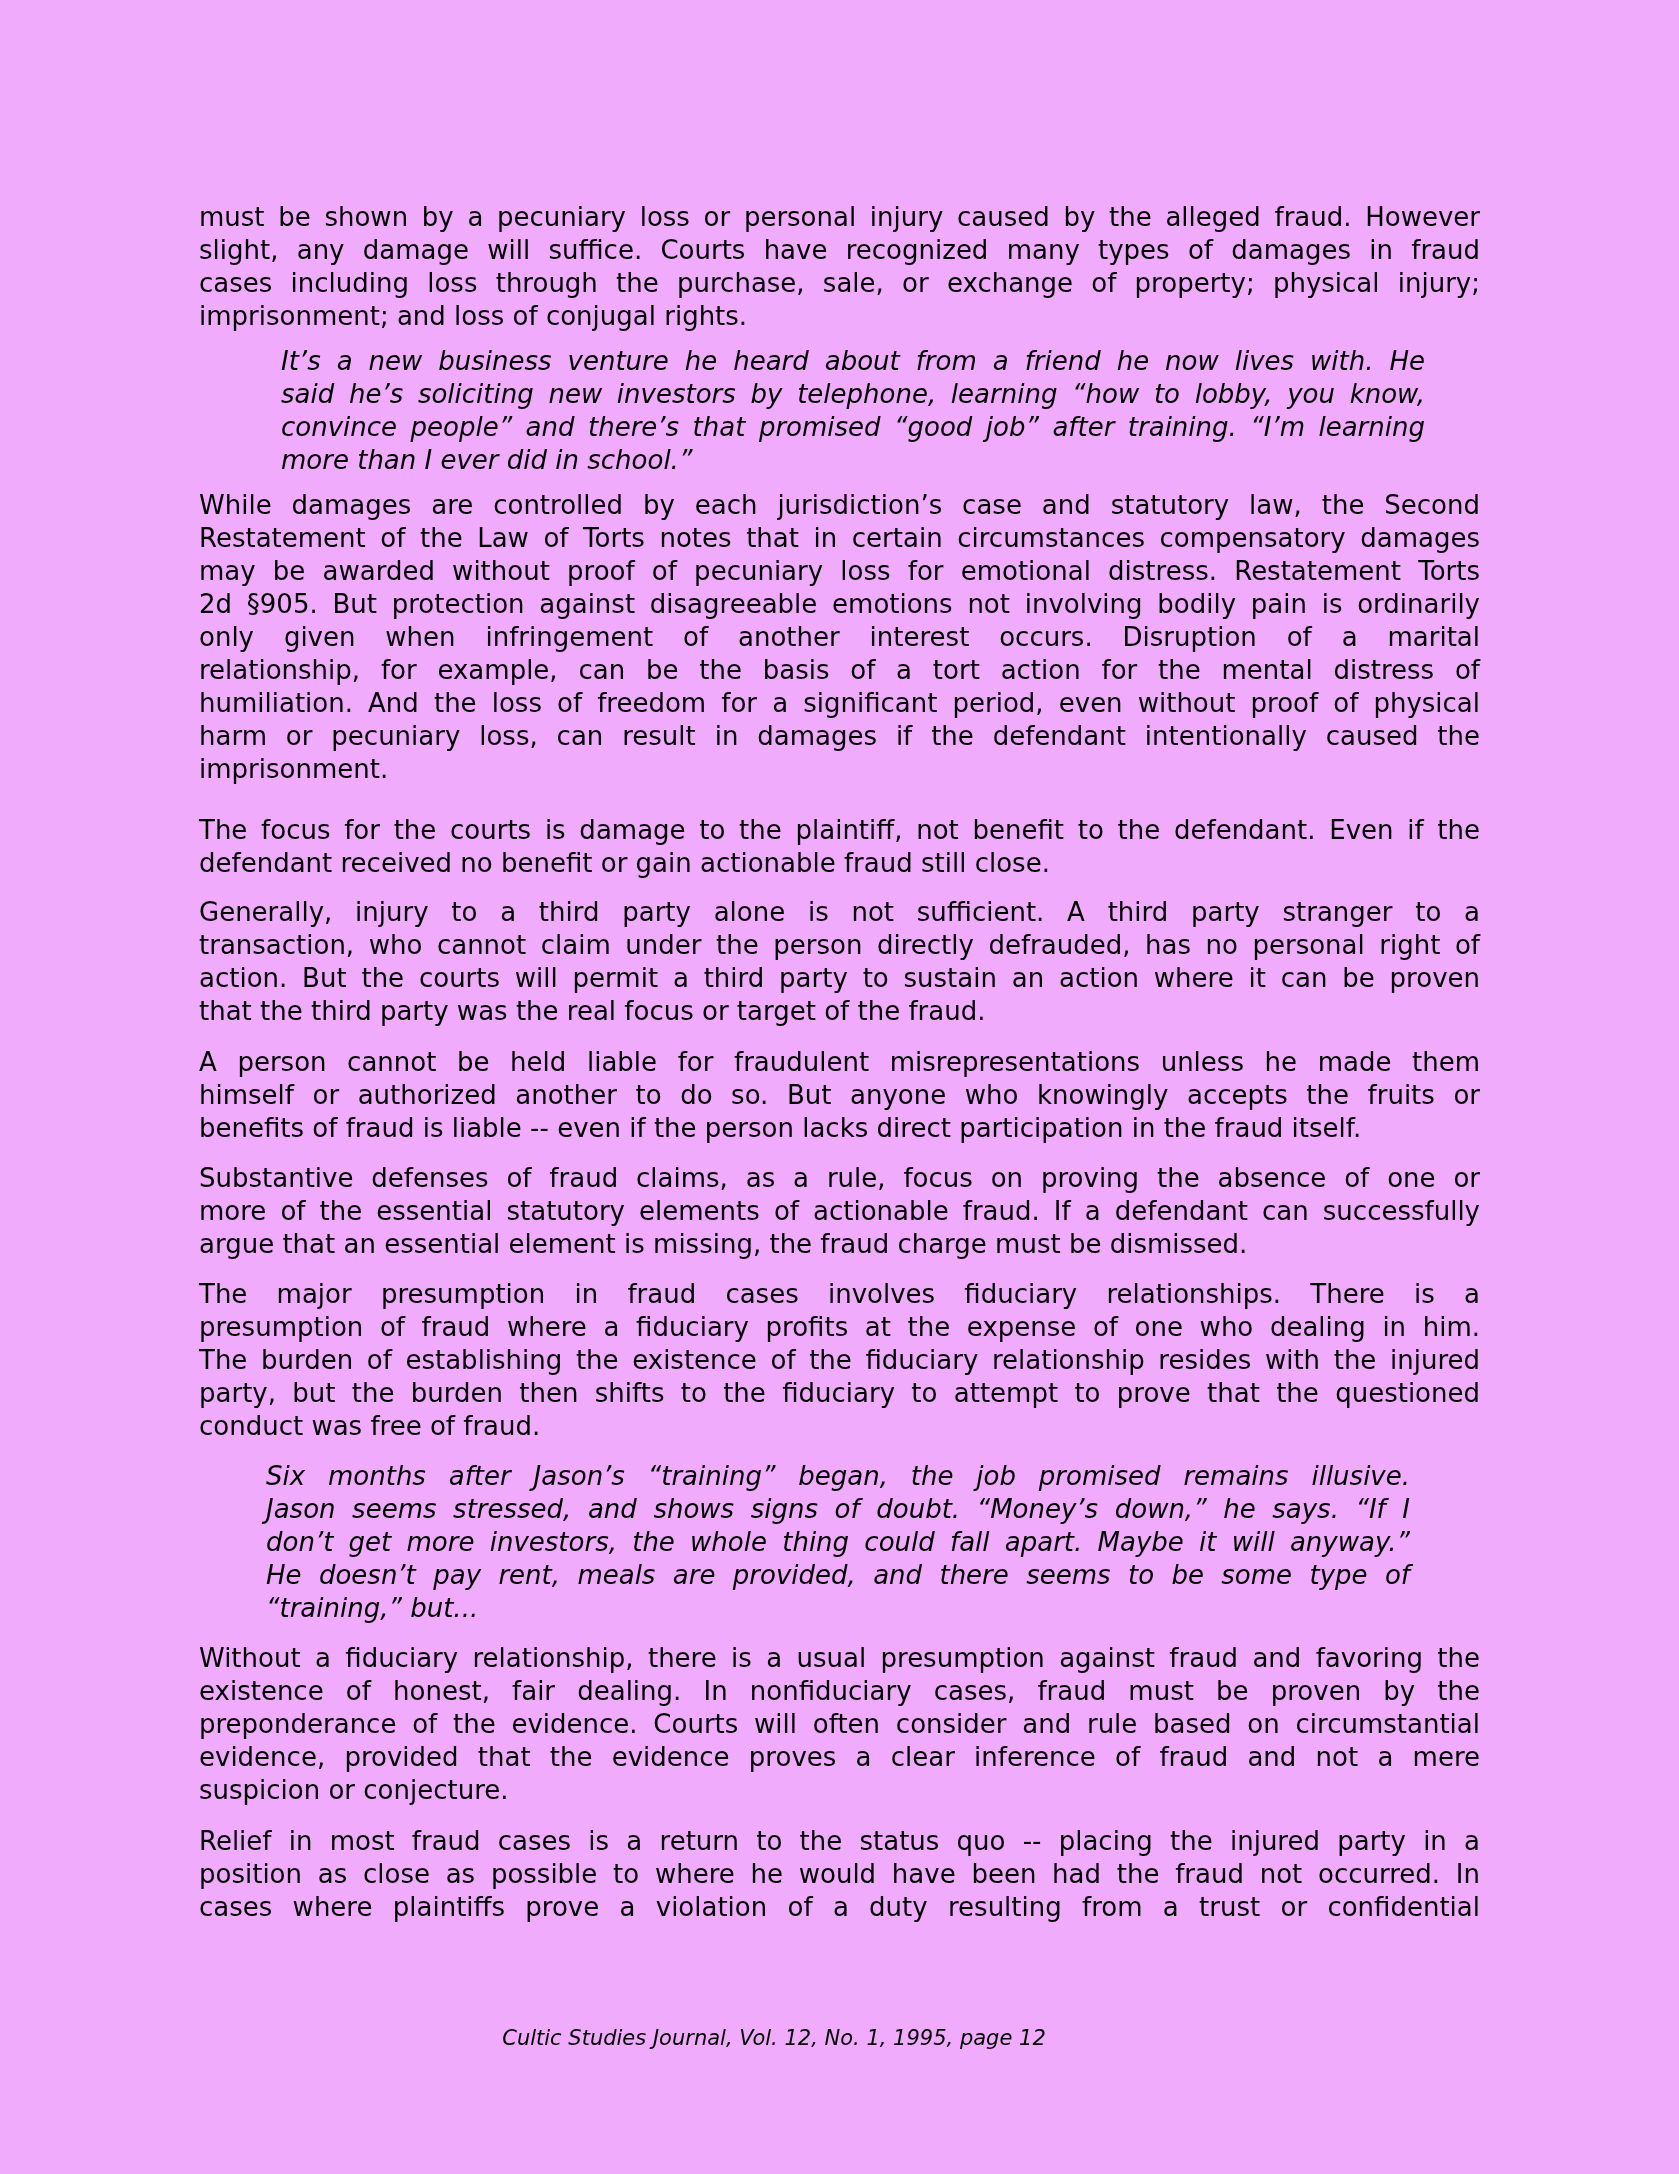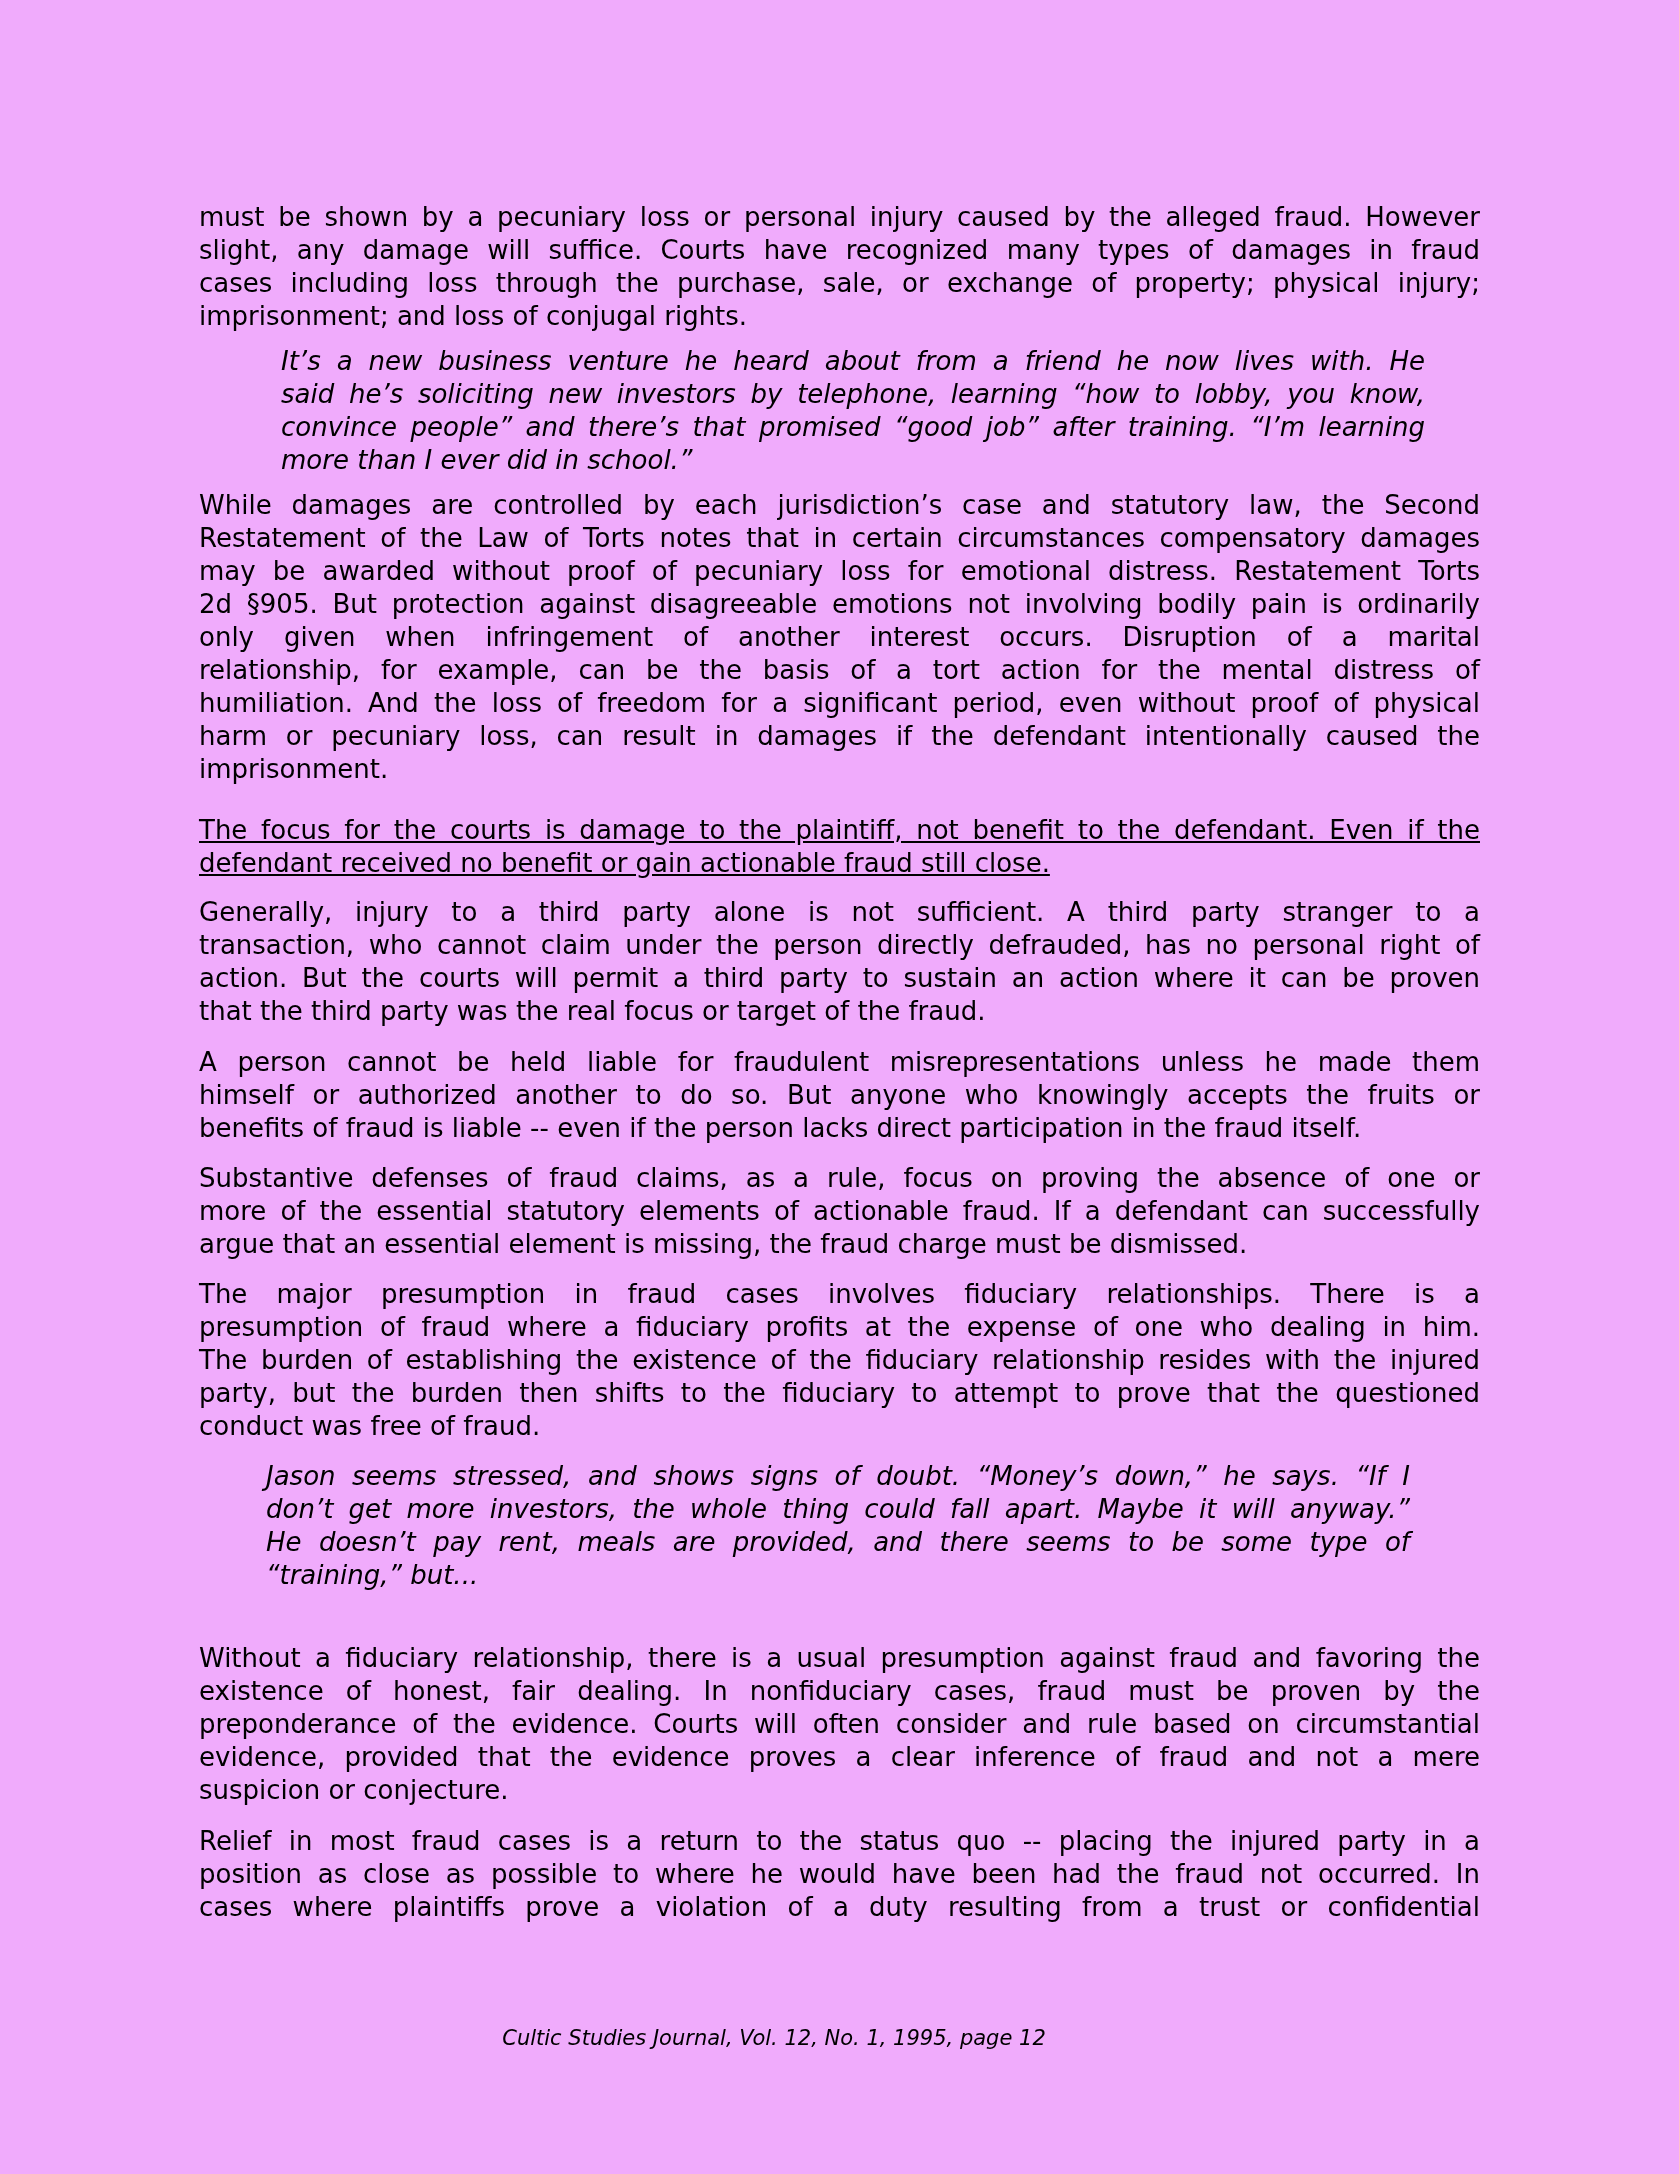--- a/index.html
+++ b/index.html
@@ -35,21 +35,21 @@
     <span class="line">Restatement of the Law of Torts notes that in certain circumstances compensatory damages</span>
     <span class="line">may be awarded without proof of pecuniary loss for emotional distress. Restatement Torts</span>
     <span class="line">2d §905. But protection against disagreeable emotions not involving bodily pain is ordinarily</span>
     <span class="line">only given when infringement of another interest occurs. Disruption of a marital</span>
     <span class="line">relationship, for example, can be the basis of a tort action for the mental distress of</span>
     <span class="line">humiliation. And the loss of freedom for a significant period, even without proof of physical</span>
     <span class="line">harm or pecuniary loss, can result in damages if the defendant intentionally caused the</span>
     <span class="line last">imprisonment.</span>
   </div>
 
-  <div class="block" style="top:814px;text-decoration:underline;">
+  <div class="block" style="top:814px;">
     <span class="line">The focus for the courts is damage to the plaintiff, not benefit to the defendant. Even if the</span>
     <span class="line last">defendant received no benefit or gain actionable fraud still close.</span>
   </div>
 
   <div class="block" style="top:896px;">
     <span class="line">Generally, injury to a third party alone is not sufficient. A third party stranger to a</span>
     <span class="line">transaction, who cannot claim under the person directly defrauded, has no personal right of</span>
     <span class="line">action. But the courts will permit a third party to sustain an action where it can be proven</span>
     <span class="line last">that the third party was the real focus or target of the fraud.</span>
   </div>
@@ -68,20 +68,21 @@
 
   <div class="block" style="top:1278px;">
     <span class="line">The major presumption in fraud cases involves fiduciary relationships. There is a</span>
     <span class="line">presumption of fraud where a fiduciary profits at the expense of one who dealing in him.</span>
     <span class="line">The burden of establishing the existence of the fiduciary relationship resides with the injured</span>
     <span class="line">party, but the burden then shifts to the fiduciary to attempt to prove that the questioned</span>
     <span class="line last">conduct was free of fraud.</span>
   </div>
 
   <div class="block quote" style="top:1460px;">
+    <span class="line">Six months after Jason’s “training” began, the job promised remains illusive.</span>
     <span class="line">Jason seems stressed, and shows signs of doubt. “Money’s down,” he says. “If I</span>
     <span class="line">don’t get more investors, the whole thing could fall apart. Maybe it will anyway.”</span>
     <span class="line">He doesn’t pay rent, meals are provided, and there seems to be some type of</span>
     <span class="line last">“training,” but...</span>
   </div>
 
   <div class="block" style="top:1642px;">
     <span class="line">Without a fiduciary relationship, there is a usual presumption against fraud and favoring the</span>
     <span class="line">existence of honest, fair dealing. In nonfiduciary cases, fraud must be proven by the</span>
     <span class="line">preponderance of the evidence. Courts will often consider and rule based on circumstantial</span>

